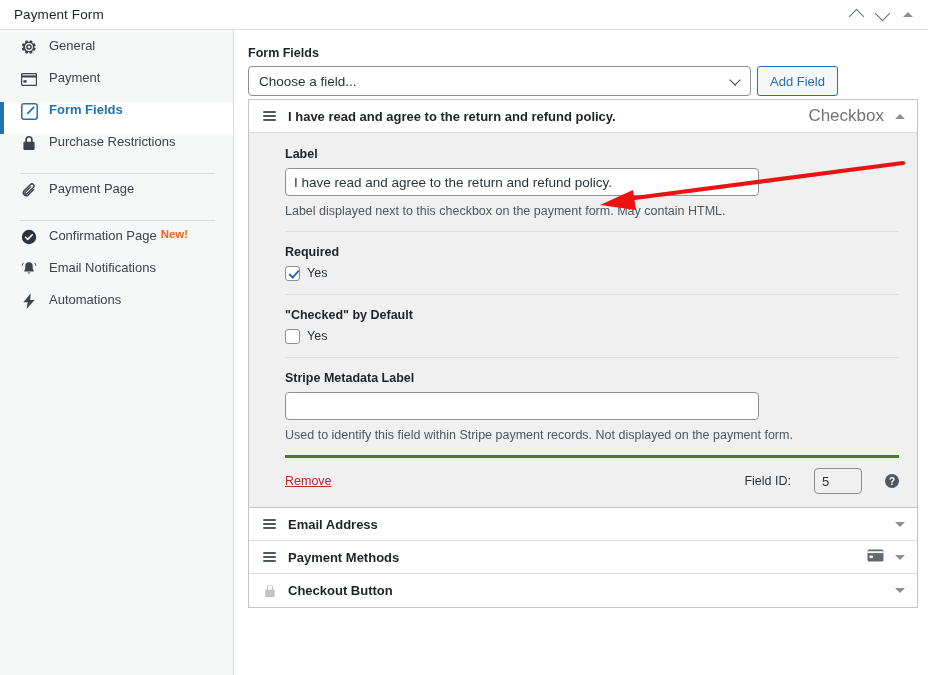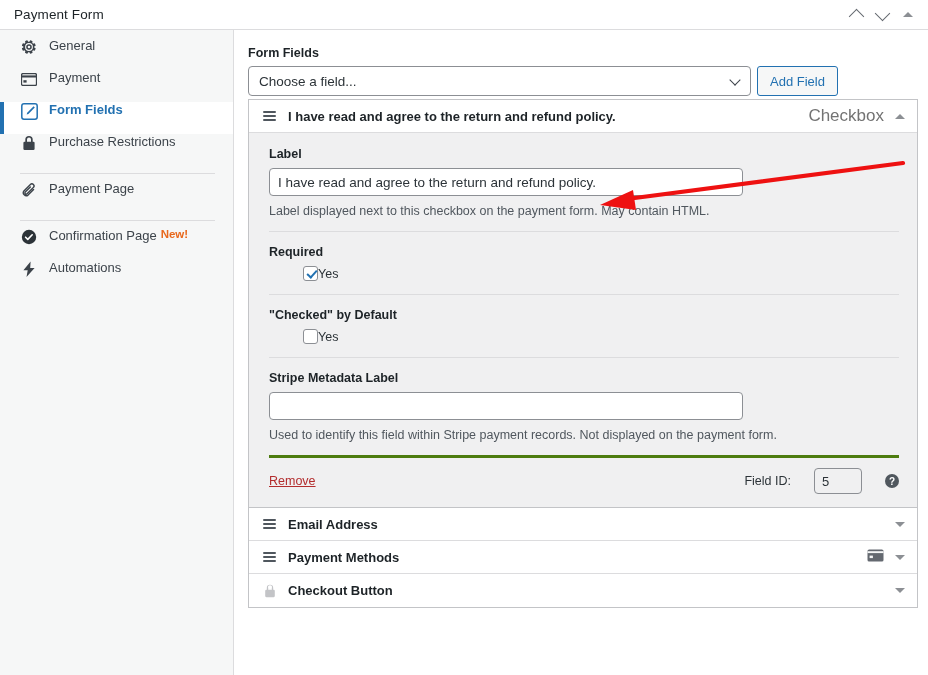--- a/index.html
+++ b/index.html
@@ -239,21 +239,21 @@
     width: 13px;
     margin-right: 12px;
     display: flex;
     align-items: center;
     justify-content: center;
   }
 
   
   .field-body {
     background: #f0f0f1;
-    padding: 14px 18px 0 20px;
+    padding: 14px 18px 0 36px;
     border-bottom: 1px solid #c3c4c7;
   }
   .fgroup { padding-bottom: 13px; }
   .fgroup-sep {
     height: 1px;
     background: #dcdcde;
     margin: 0 0 13px 0;
   }
   .flabel {
     font-size: 12.5px;
@@ -274,22 +274,22 @@
     outline: none;
   }
   .ftext.focused { border-color: #8c8f94; }
   .fhelp {
     font-size: 12.5px;
     color: #50575e;
     margin-top: 8px;
   }
   .check-row {
     display: flex;
-    align-items: center;
-    margin-left: 34px;
+    align-items: flex-start;
+    gap: 7px;
   }
   .cbox {
     width: 15px; height: 15px;
     border: 1px solid #8c8f94;
     border-radius: 3px;
     background: #ffffff;
     position: relative;
     cursor: pointer;
     flex: 0 0 15px;
   }
@@ -443,20 +443,30 @@
       <span class="ico">
         <svg width="16" height="16" viewBox="0 0 16 16">
           <circle cx="8" cy="8" r="7.2" fill="#2c3338"></circle>
           <path d="M4.6 8.2l2.2 2.2 4.4-4.6" stroke="#ffffff" stroke-width="1.6" fill="none" stroke-linecap="round" stroke-linejoin="round"></path>
         </svg>
       </span>
       <span class="lbl">Confirmation Page</span>
       <span class="side-badge new">New!</span>
     </div>
 
+    <div class="side-item">
+      <span class="ico">
+        <svg width="16" height="16" viewBox="0 0 16 16" fill="#3c434a">
+          <path d="M8 1.2a3.7 3.7 0 0 0-3.7 3.7v2.6L3 10.4h10l-1.3-2.9V4.9A3.7 3.7 0 0 0 8 1.2z"></path>
+          <path d="M6.4 11.4a1.7 1.7 0 0 0 3.2 0z"></path>
+          <path d="M2.1 2.2a5 5 0 0 0-.9 2.1M13.9 2.2c.5.6.8 1.3.9 2.1" stroke="#3c434a" stroke-width="1" fill="none" stroke-linecap="round"></path>
+        </svg>
+      </span>
+      <span class="lbl">Email Notifications</span>
+    </div>
 
     <div class="side-item">
       <span class="ico">
         <svg width="14" height="17" viewBox="0 0 14 17" fill="#3c434a">
           <path d="M8.6 0.6L1.4 9.3h4.3l-1.2 6.8 8.1-9.2H8.2z"></path>
         </svg>
       </span>
       <span class="lbl">Automations</span>
     </div>
   </div>

